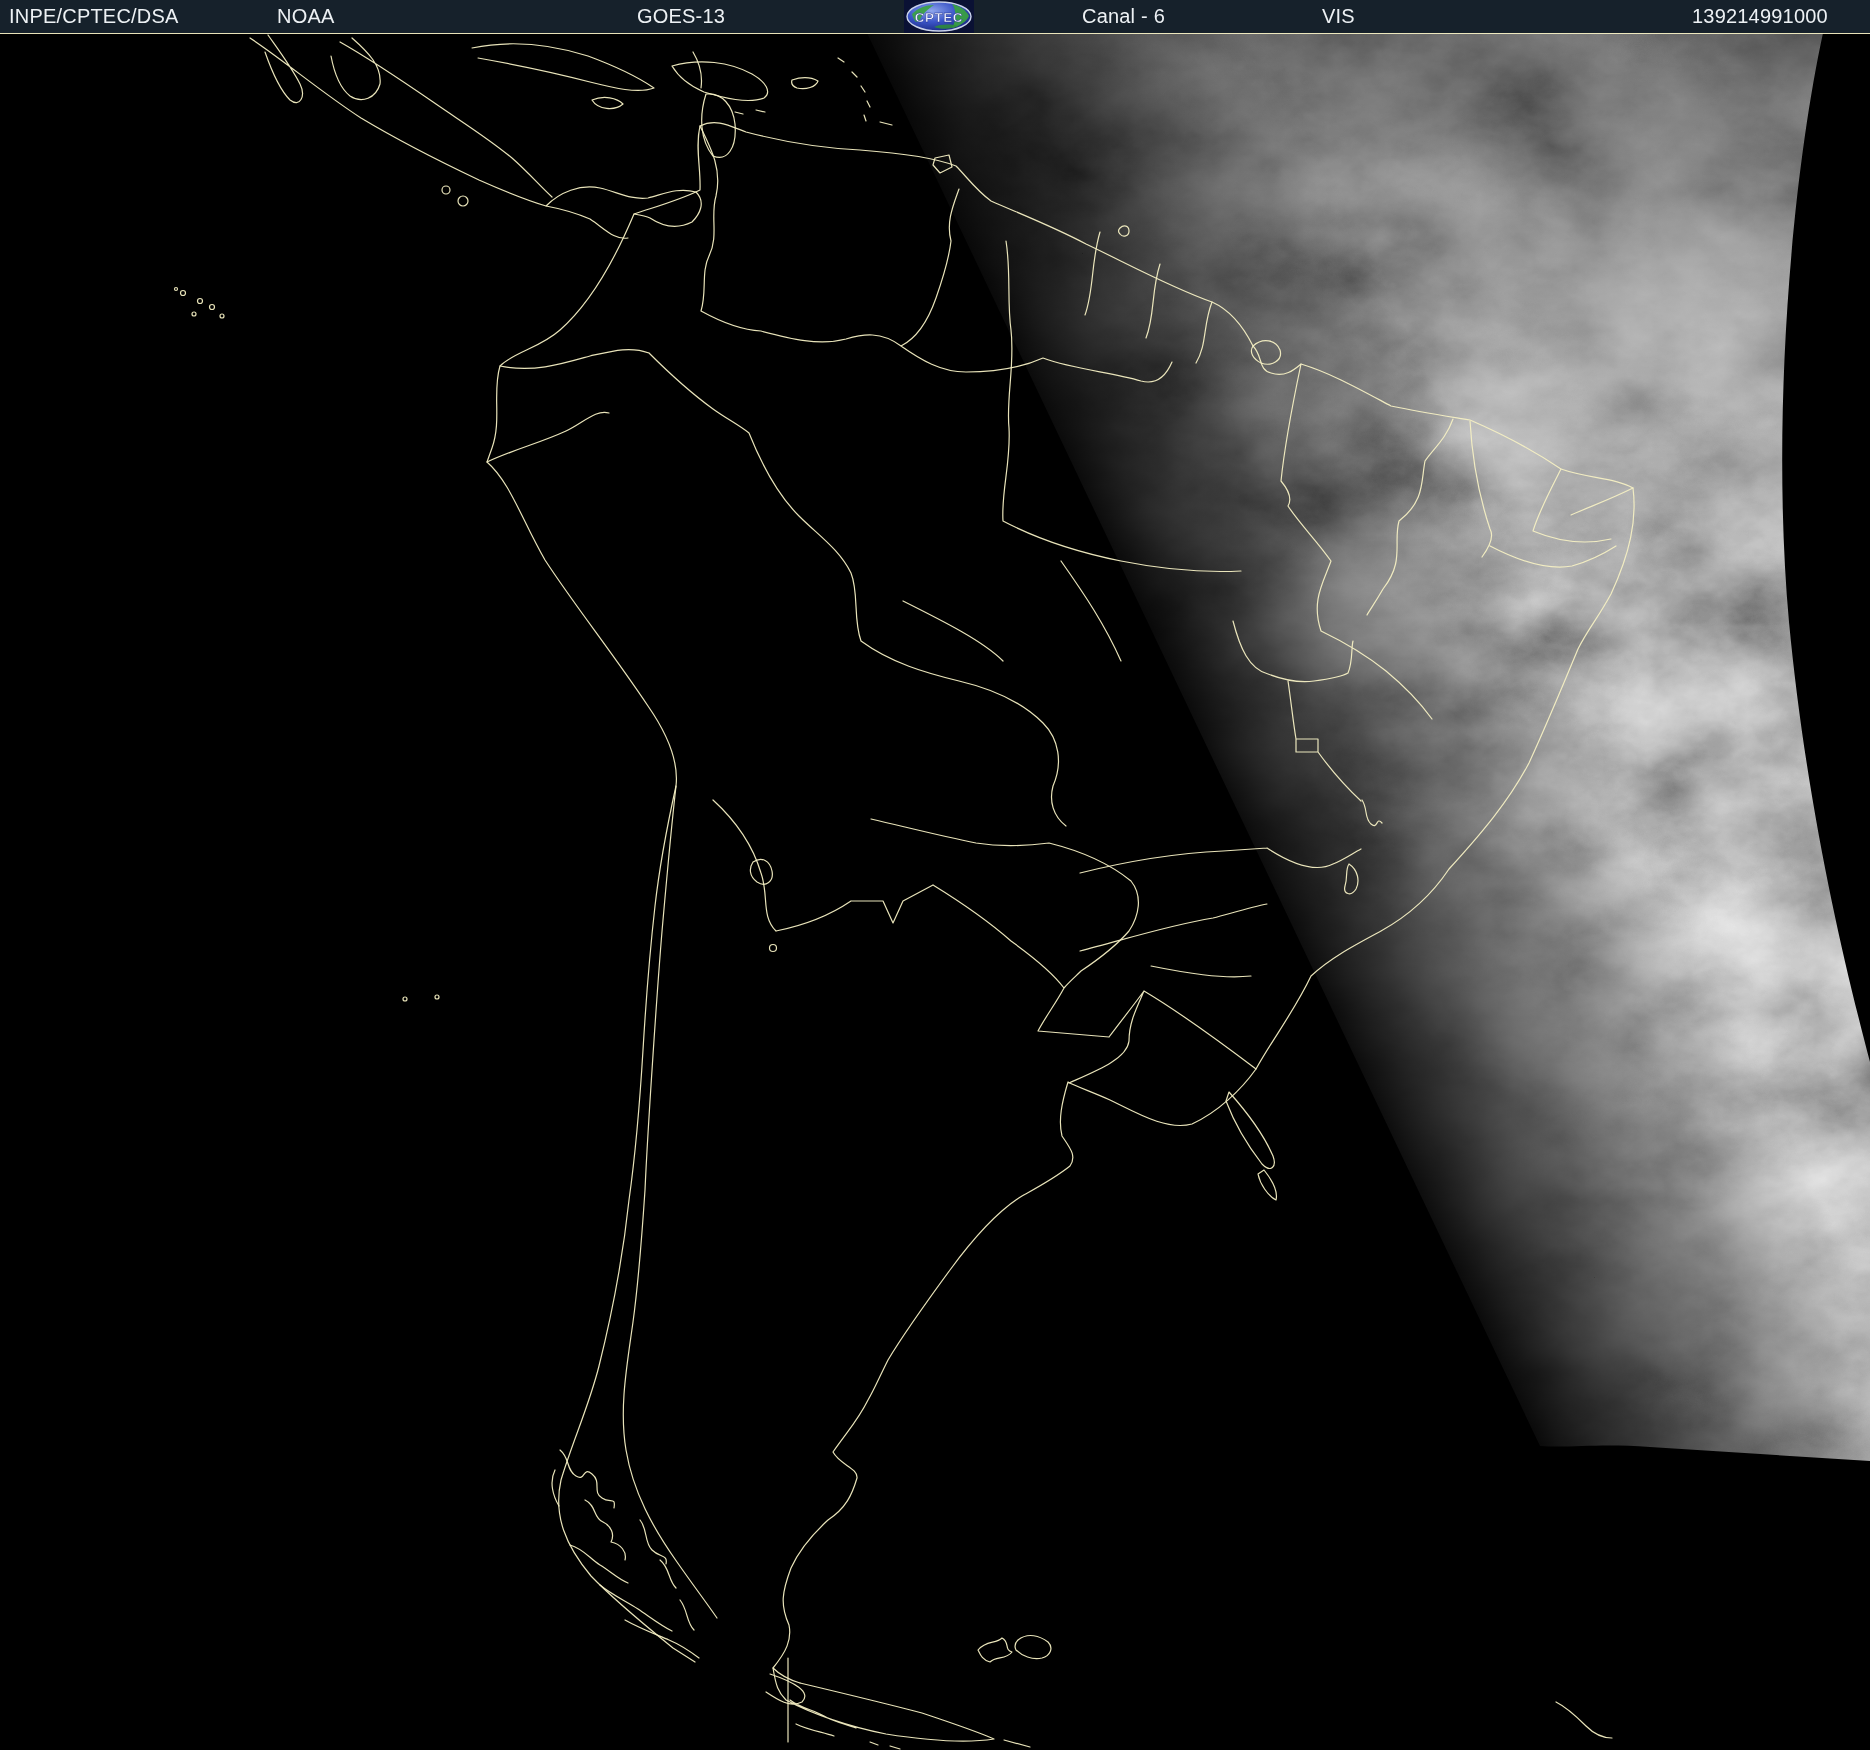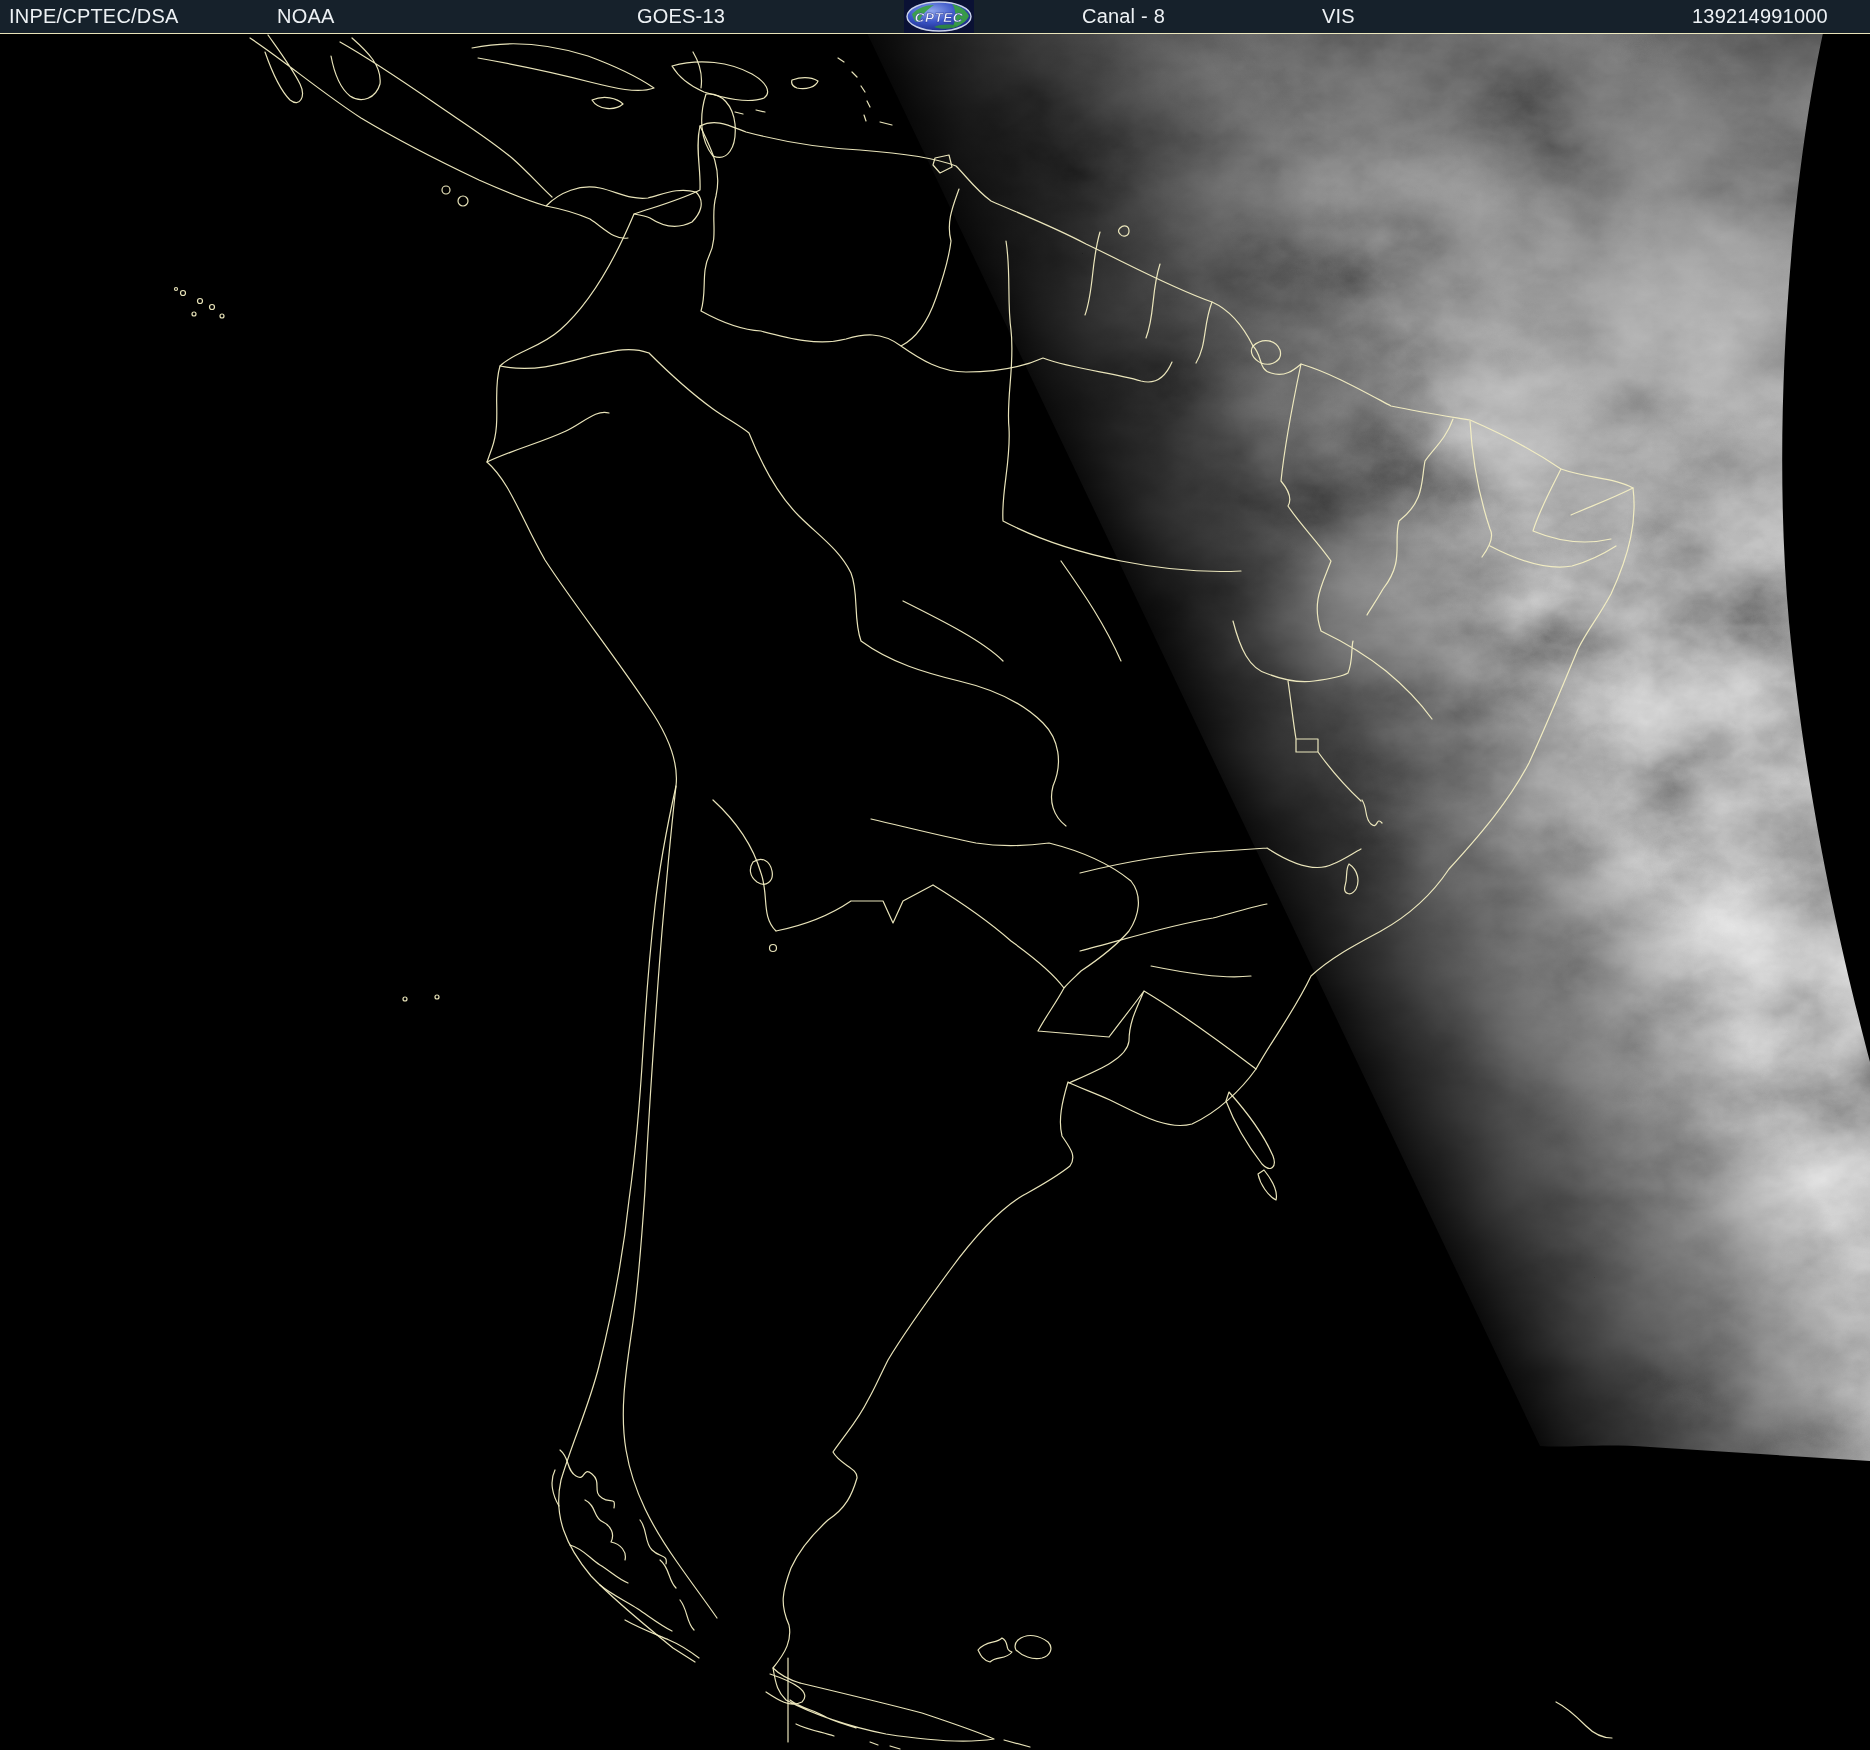--- a/index.html
+++ b/index.html
@@ -8,21 +8,21 @@
   .header{position:absolute;top:0;left:0;width:1870px;height:33px;
           background:var(--header_bg,#16212b);color:var(--header_text,#edf1f4);
           font-size:20px;z-index:10;}
   .hlabel{position:absolute;top:0;height:33px;line-height:32px;white-space:nowrap;letter-spacing:0.2px;}
   .l-agency{left:9px;}
   .l-noaa{left:248px;margin-left:29px;}
   .l-sat{left:637px;}
   .l-canal{left:1082px;}
   .l-vis{left:1322px;}
   .l-time{left:1692px;}
-  .logo{position:absolute;left:904px;top:0;width:70px;height:33px;font-style:italic;}
+  .logo{position:absolute;left:904px;top:0;width:70px;height:33px;}
   .imgwrap{position:absolute;top:0;left:0;width:1870px;height:1750px;z-index:1;}
   svg .outline{stroke:var(--map_outline,#f4efc3);fill:none;stroke-width:1.2;
                stroke-linejoin:round;stroke-linecap:round;opacity:0.95;}
 </style>
 </head>
 <body>
 
 <div id="app">
 
   <div class="imgwrap">
@@ -296,18 +296,18 @@
         </defs>
         <rect x="0" y="0" width="70" height="33" fill="#0a1134"></rect>
         <ellipse cx="35" cy="16.5" rx="32" ry="14.5" fill="url(#lgrad)" stroke="#c9d2ea" stroke-width="1.4"></ellipse>
         <path d="M 8,14 C 14,8 22,5 30,5 C 24,9 18,14 16,20 C 13,24 10,22 8,14 Z" fill="#3aa43e" opacity="0.9"></path>
         <path d="M 48,4 C 56,6 62,10 65,16 C 62,22 56,26 48,28 C 52,22 53,10 48,4 Z" fill="#3aa43e" opacity="0.9"></path>
         <path d="M 30,27 C 38,30 48,29 54,26 C 47,24 37,24 30,27 Z" fill="#2e8f36" opacity="0.85"></path>
         <text x="35" y="21.5" text-anchor="middle" font-size="13.5" font-weight="bold" font-family="Liberation Sans, sans-serif" fill="#f2f4ff" stroke="#1a2a88" stroke-width="0.4" letter-spacing="0.5">CPTEC</text>
       </svg>
     </span>
 
-    <span class="hlabel l-canal">Canal - 8</span>
+    <span class="hlabel l-canal">Canal - 6</span>
     <span class="hlabel l-vis">VIS</span>
     <span class="hlabel l-time">139214991000</span>
   </div>
 
 </div>
 
 </body></html>

